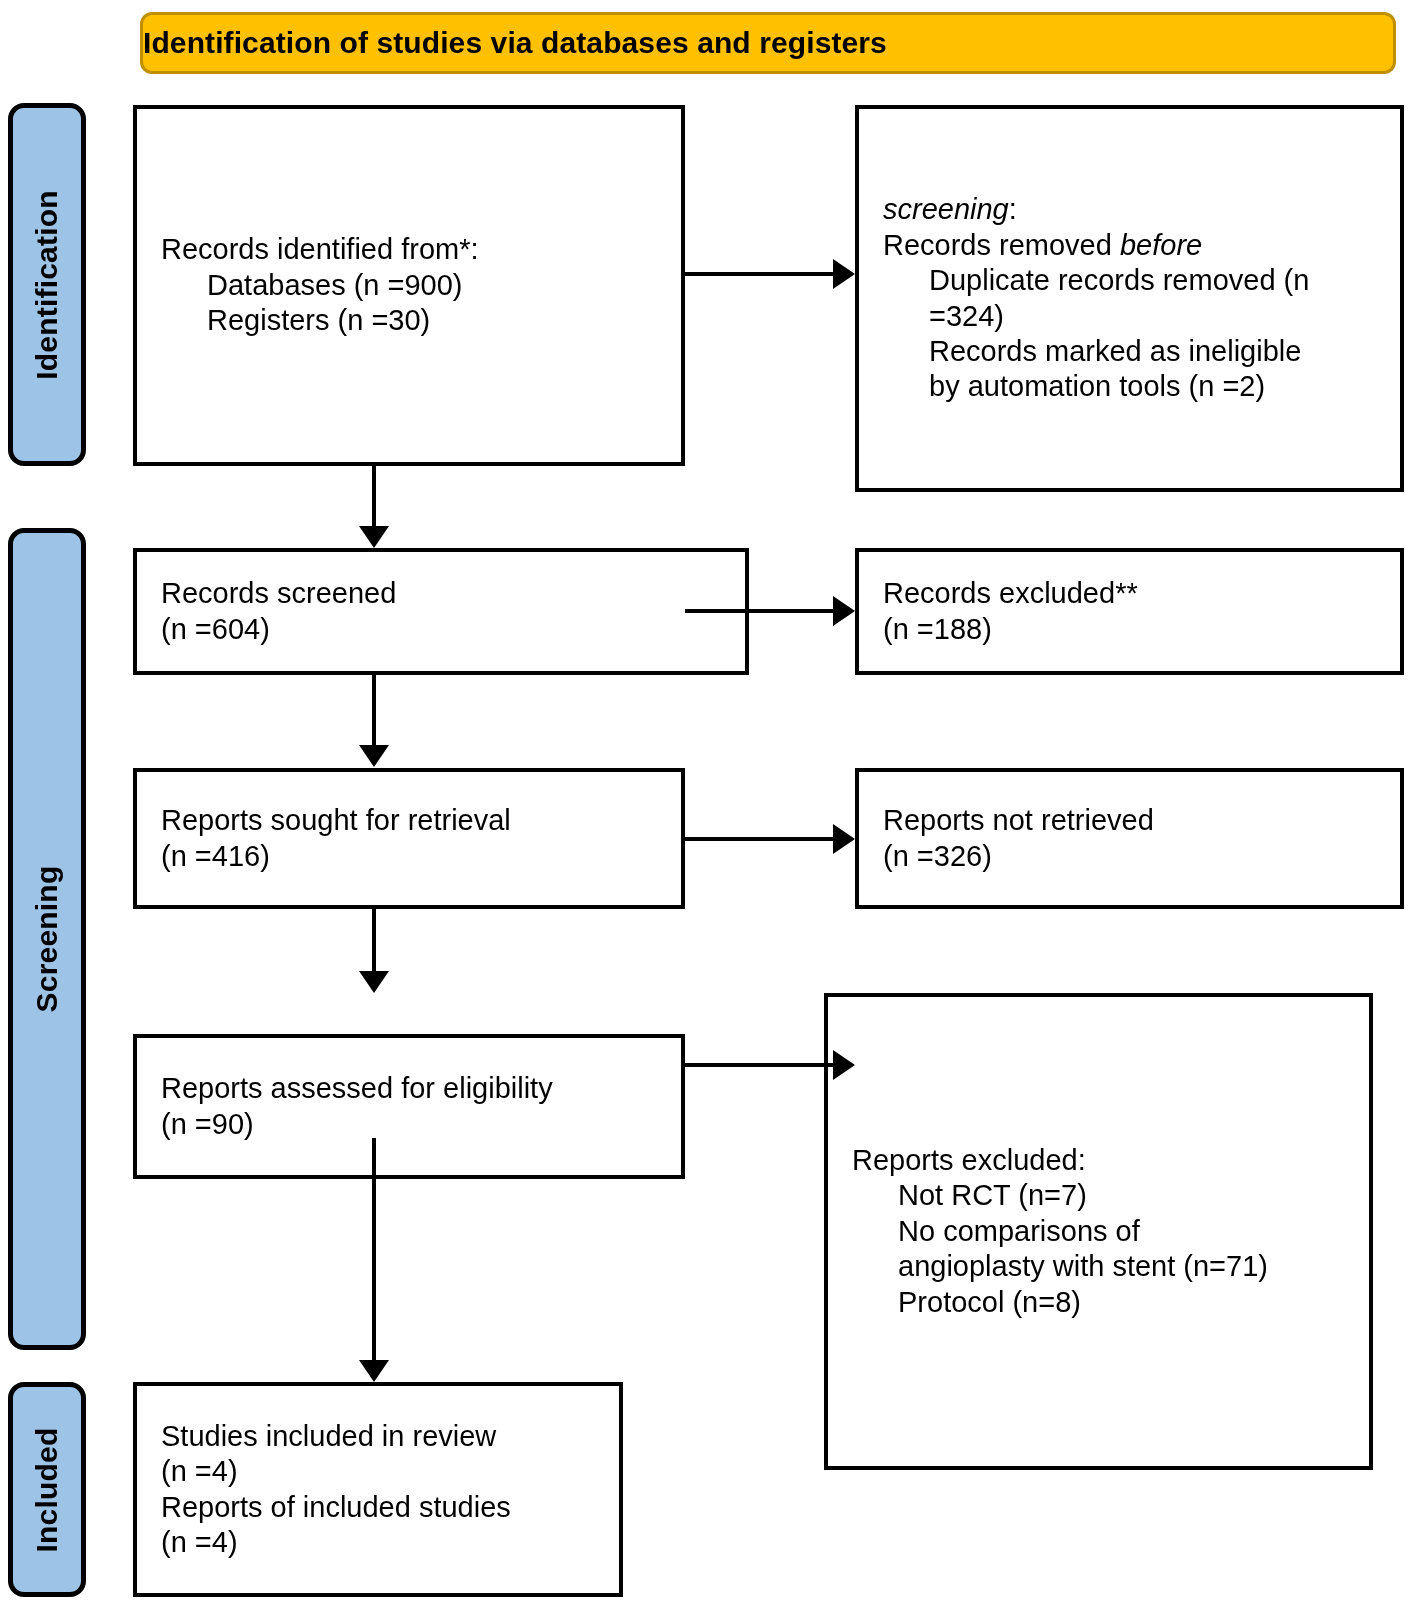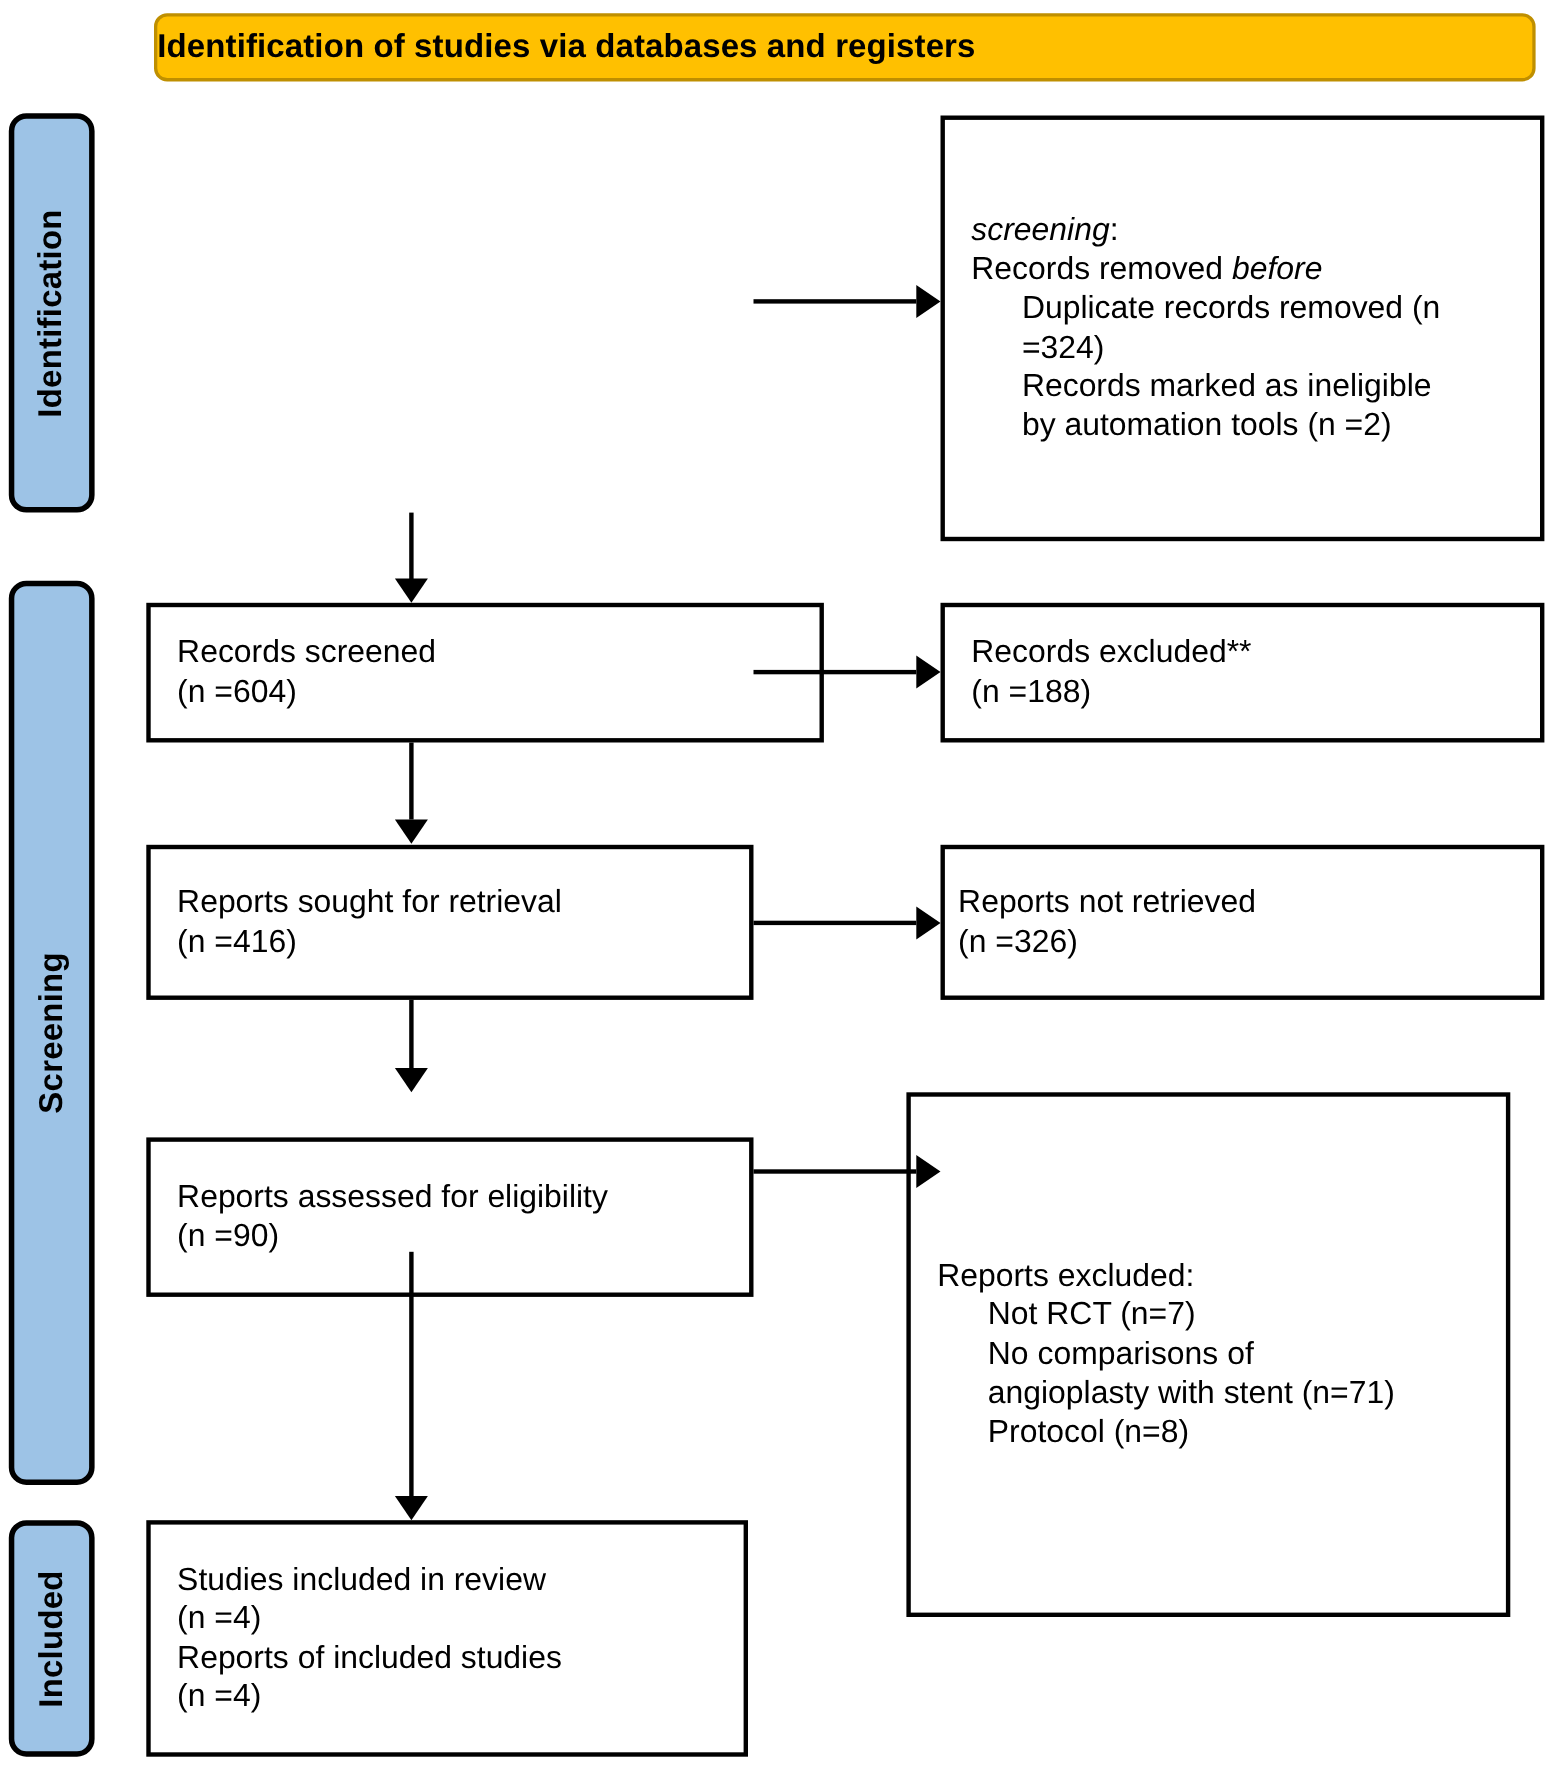--- a/index.html
+++ b/index.html
@@ -80,24 +80,24 @@
     white-space: pre-wrap;
   }
   .box p.indent { padding-left: 46px; text-indent: 0; }
   .box p em { font-style: italic; }
 
   #box-identified   { left: 133px; top: 105px;  width: 552px; height: 361px; }
   #box-removed      { left: 855px; top: 105px;  width: 549px; height: 387px; }
   #box-screened     { left: 133px; top: 548px;  width: 616px; height: 127px; }
   #box-excluded     { left: 855px; top: 548px;  width: 549px; height: 127px; }
   #box-sought       { left: 133px; top: 768px;  width: 552px; height: 141px; }
-  #box-notretrieved { left: 855px; top: 768px;  width: 549px; height: 141px; padding-left: 12px; }
+  #box-notretrieved { left: 855px; top: 768px;  width: 549px; height: 141px; }
   #box-assessed     { left: 133px; top: 1034px;  width: 552px; height: 145px; justify-content: center; }
   #box-repexcluded  { left: 824px; top: 993px;  width: 549px; height: 477px; }
-  #box-included     { left: 133px; top: 1382px; width: 547px; height: 215px; }
+  #box-included     { left: 133px; top: 1382px; width: 490px; height: 215px; }
 
   
   .conn {
     position: absolute;
     background: #000000;
   }
   .v-line { width: 4px; }
   .h-line { height: 4px; }
 
   .arrow-down {
@@ -151,20 +151,25 @@
   <div class="stage" id="stage-identification">
     <span class="stage-text">Identification</span>
   </div>
   <div class="stage" id="stage-screening">
     <span class="stage-text">Screening</span>
   </div>
   <div class="stage" id="stage-included">
     <span class="stage-text">Included</span>
   </div>
 
+  <div class="box" id="box-identified">
+    <p>Records identified from*:</p>
+    <p class="indent">Databases (n =900)</p>
+    <p class="indent">Registers (n =30)</p>
+  </div>
 
   <div class="box" id="box-removed">
     <p><em>screening</em><span>:</span></p>
     <p><span>Records removed </span><em>before</em></p>
     <p class="indent">Duplicate records removed (n</p>
     <p class="indent">=324)</p>
     <p class="indent">Records marked as ineligible</p>
     <p class="indent">by automation tools (n =2)</p>
   </div>
 

